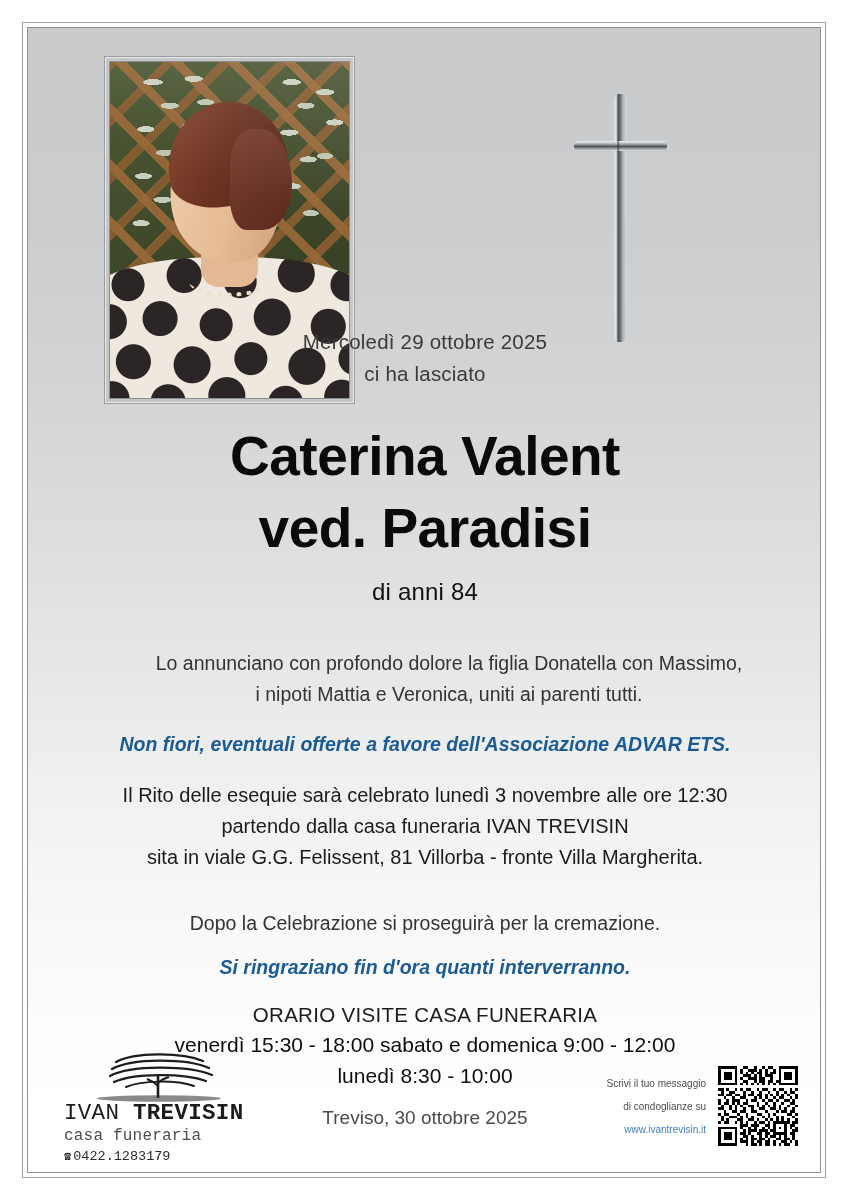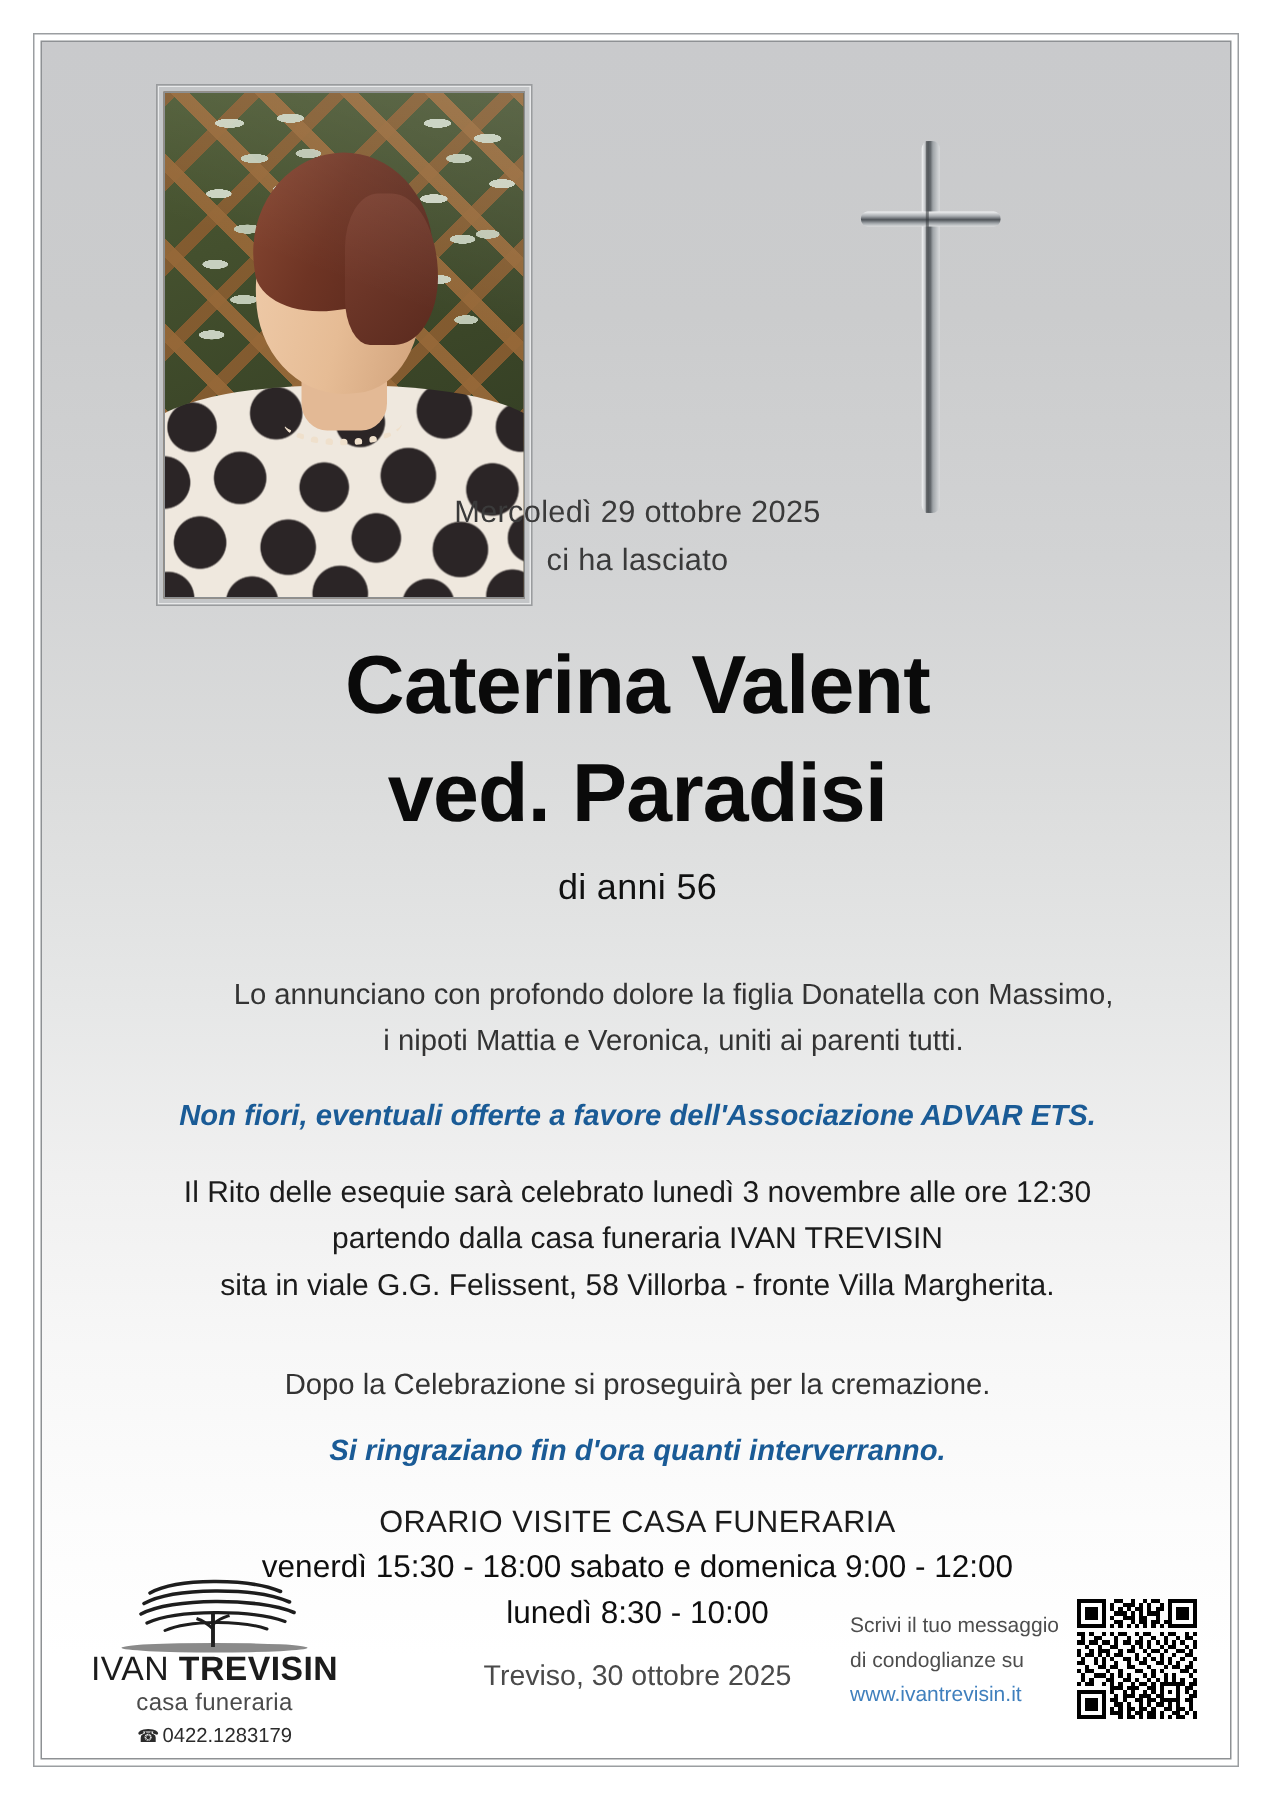--- a/index.html
+++ b/index.html
@@ -323,25 +323,25 @@
     top: 1079px;
     width: 100%;
     font-size: 19px;
     color: #4a4a4a;
     font-weight: 300;
   }
 
   
   .logo {
     position: absolute;
-    left: 20px;
+    left: 36px;
     top: 1018px;
     width: 190px;
-    text-align: center;
     color: #2a2a2a;
+    font-family: Liberation Mono, monospace;
   }
   .logo-mark { width: 190px; height: 56px; display: block; }
   .logo-name {
     font-size: 22.5px;
     letter-spacing: .3px;
     line-height: 26px;
     color: #1c1c1c;
     margin-top: -2px;
   }
   .logo-name .thin { font-weight: 300; }
@@ -365,22 +365,22 @@
   
   .qr-block {
     position: absolute;
     right: 22px;
     top: 1038px;
     display: flex;
     align-items: center;
     gap: 12px;
   }
   .qr-text {
-    text-align: left;
-    font-size: 14px;
+    text-align: right;
+    font-size: 10px;
     line-height: 23px;
     color: #4d4d4d;
     font-weight: 300;
   }
   .qr-link { color: #3f7fbd; }
   .qr-code { width: 80px; height: 80px; display: block; }
 </style>
 </head>
 <body>
 
@@ -430,33 +430,33 @@
       <div class="lead">
         <div>Mercoledì 29 ottobre 2025</div>
         <div>ci ha lasciato</div>
       </div>
 
       <div class="name">
         <span class="l1">Caterina Valent</span>
         <span class="l2">ved. Paradisi</span>
       </div>
 
-      <div class="age">di anni 56</div>
+      <div class="age">di anni 84</div>
 
       <div class="announce">
         <div>Lo annunciano con profondo dolore la figlia Donatella con Massimo,</div>
         <div>i nipoti Mattia e Veronica, uniti ai parenti tutti.</div>
       </div>
 
       <div class="flowers">Non fiori, eventuali offerte a favore dell'Associazione ADVAR ETS.</div>
 
       <div class="rite">
         <div>Il Rito delle esequie sarà celebrato lunedì 3 novembre alle ore 12:30</div>
         <div>partendo dalla casa funeraria IVAN TREVISIN</div>
-        <div>sita in viale G.G. Felissent, 58 Villorba - fronte Villa Margherita.</div>
+        <div>sita in viale G.G. Felissent, 81 Villorba - fronte Villa Margherita.</div>
       </div>
 
       <div class="cremation">Dopo la Celebrazione si proseguirà per la cremazione.</div>
 
       <div class="thanks">Si ringraziano fin d'ora quanti interverranno.</div>
 
       <div class="hours-title">ORARIO VISITE CASA FUNERARIA</div>
       <div class="hours-lines">
         <div>venerdì 15:30 - 18:00 sabato e domenica 9:00 - 12:00</div>
         <div>lunedì 8:30 - 10:00</div>

